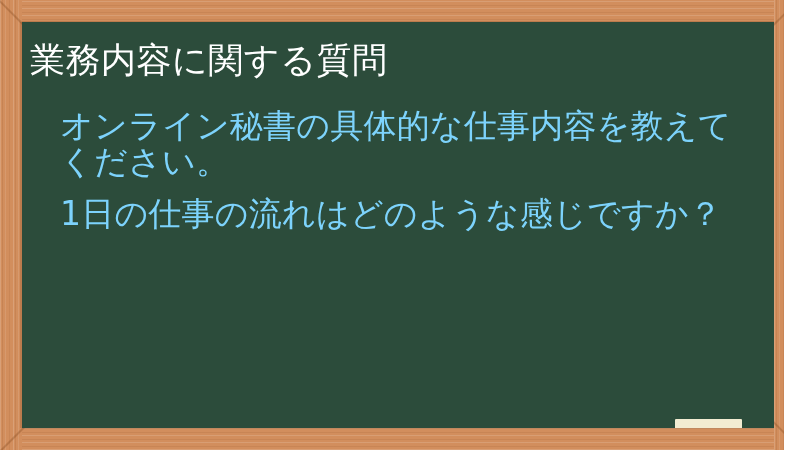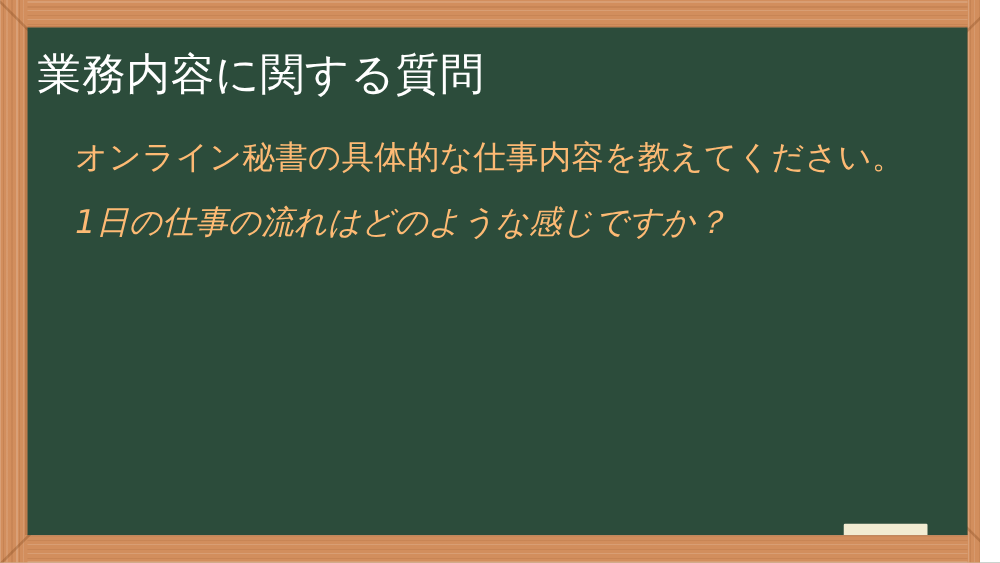--- a/index.html
+++ b/index.html
@@ -122,27 +122,27 @@
   }
 
   #board-body {
     position: absolute;
     left: 38px;
     top: 86px;
     width: 700px;
   }
 
   .board-line {
-    color: #fdba74;
-    font-size: 26px;
+    color: #7dd3fc;
+    font-size: 33px;
     line-height: 36px;
     margin: 0 0 16px 0;
     letter-spacing: 0.2px;
   }
-  .board-line:last-child { margin-bottom: 0; font-style: italic; }
+  .board-line:last-child { margin-bottom: 0; }
 
   
   #chalk-stick {
     position: absolute;
     left: 653px;
     top: 397px;
     width: 67px;
     height: 10px;
     background: #f2ecd2;
     border-radius: 1px;

